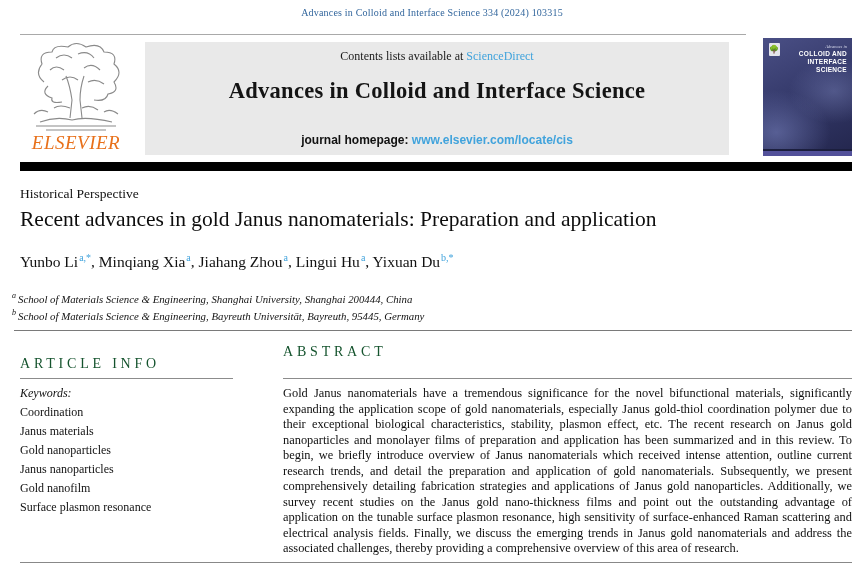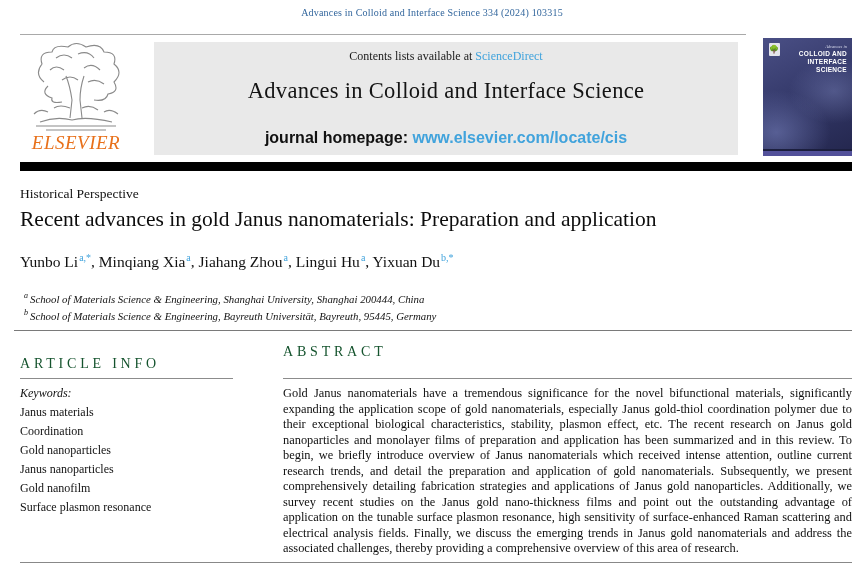--- a/index.html
+++ b/index.html
@@ -27,30 +27,30 @@
   .logo-tree { display: block; margin: 0 auto; }
   .logo-word {
     display: block; text-align: center;
     font-family: "Liberation Serif", serif;
     font-size: 19px; color: #e8701a; letter-spacing: 0.5px;
     margin-top: -2px;
     font-style: italic;
   }
   .banner {
     top: 42px; left: 145px; width: 584px; height: 113px;
-    background: #e9e9e9; text-align: center; margin-left: 9px;
+    background: #e9e9e9; text-align: center;
   }
   .contents-line { margin-top: 7px; font-size: 12px; color: #1a1a1a; }
   .link-blue { color: #41a3dc; text-decoration: none; cursor: pointer; }
   .banner-title {
-    margin-top: 14px; font-size: 22.5px; color: #141414; letter-spacing: 0.3px;
+    margin-top: 14px; font-size: 22.5px; color: #141414; letter-spacing: 0.3px; font-weight: bold;
   }
   .homepage-line {
     position: absolute; bottom: 8px; left: 0; width: 100%;
-    font-family: "Liberation Sans", sans-serif; font-weight: bold; font-size: 16px; color: #111;
+    font-family: "Liberation Sans", sans-serif; font-weight: bold; font-size: 12px; color: #111;
   }
 
   
   .cover {
     top: 38px; left: 763px; width: 89px; height: 118px;
     background:
       radial-gradient(90px 70px at 15% 80%, rgba(120,130,190,0.55), rgba(120,130,190,0) 60%),
       radial-gradient(70px 50px at 80% 45%, rgba(140,150,205,0.35), rgba(140,150,205,0) 65%),
       linear-gradient(155deg, #4a4f85 0%, #353a6b 45%, #23264d 100%);
     overflow: hidden;
@@ -76,21 +76,21 @@
     text-align: right; letter-spacing: 0.3px; white-space: pre-line;
   }
 
   .black-bar { top: 162px; left: 20px; width: 832px; height: 9px; background: #000; }
 
   
   .article-type { top: 186px; left: 20px; font-size: 13.5px; color: #111; }
   .article-title { top: 207px; left: 20px; width: 800px; font-size: 21.5px; color: #0d0d0d; }
   .authors { top: 252px; left: 20px; width: 800px; font-size: 15.5px; color: #111; }
   .authors sup { font-size: 10px; color: #41a3dc; margin-left: 1px; }
-  .affiliations { top: 290px; left: 24px; width: 800px; font-style: italic; font-size: 10.8px; line-height: 1.55; color: #111; }
+  .affiliations { top: 290px; left: 12px; width: 800px; font-style: italic; font-size: 10.8px; line-height: 1.55; color: #111; }
   .affiliations sup { font-size: 8px; margin-right: 2px; }
 
   .rule-mid { top: 330px; left: 14px; width: 838px; height: 1px; background: #7a7a7a; }
 
   
   .col-heading { font-size: 14px; letter-spacing: 3.8px; color: #14532d; }
   .info-heading { top: 356px; left: 20px; }
   .info-rule { top: 378px; left: 20px; width: 213px; height: 1px; background: #8c8c8c; }
   .keywords { top: 384px; left: 20px; width: 230px; font-size: 12px; line-height: 1.58; color: #111; }
   .keywords-label { font-style: italic; }
@@ -160,22 +160,22 @@
   <div><sup>a</sup><span>School of Materials Science &amp; Engineering, Shanghai University, Shanghai 200444, China</span></div>
   <div><sup>b</sup><span>School of Materials Science &amp; Engineering, Bayreuth Universität, Bayreuth, 95445, Germany</span></div>
 </div>
 
 <div class="abs rule-mid"></div>
 
 <div class="abs col-heading info-heading">ARTICLE INFO</div>
 <div class="abs info-rule"></div>
 <div class="abs keywords">
   <div class="keywords-label">Keywords:</div>
+  <div>Coordination</div>
   <div>Janus materials</div>
-  <div>Coordination</div>
   <div>Gold nanoparticles</div>
   <div>Janus nanoparticles</div>
   <div>Gold nanofilm</div>
   <div>Surface plasmon resonance</div>
 </div>
 
 <div class="abs col-heading abstract-heading">ABSTRACT</div>
 <div class="abs abstract-rule"></div>
 <div class="abs abstract-text">Gold Janus nanomaterials have a tremendous significance for the novel bifunctional materials, significantly expanding the application scope of gold nanomaterials, especially Janus gold-thiol coordination polymer due to their exceptional biological characteristics, stability, plasmon effect, etc. The recent research on Janus gold nanoparticles and monolayer films of preparation and application has been summarized and in this review. To begin, we briefly introduce overview of Janus nanomaterials which received intense attention, outline current research trends, and detail the preparation and application of gold nanomaterials. Subsequently, we present comprehensively detailing fabrication strategies and applications of Janus gold nanoparticles. Additionally, we survey recent studies on the Janus gold nano-thickness films and point out the outstanding advantage of application on the tunable surface plasmon resonance, high sensitivity of surface-enhanced Raman scattering and electrical analysis fields. Finally, we discuss the emerging trends in Janus gold nanomaterials and address the associated challenges, thereby providing a comprehensive overview of this area of research.</div>
 

